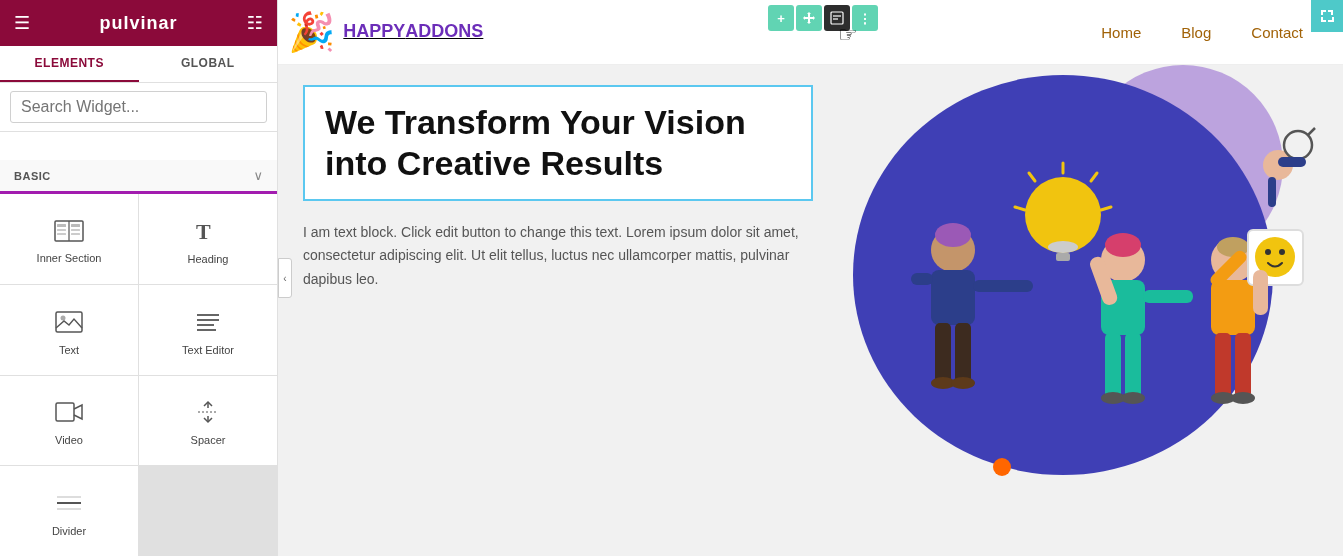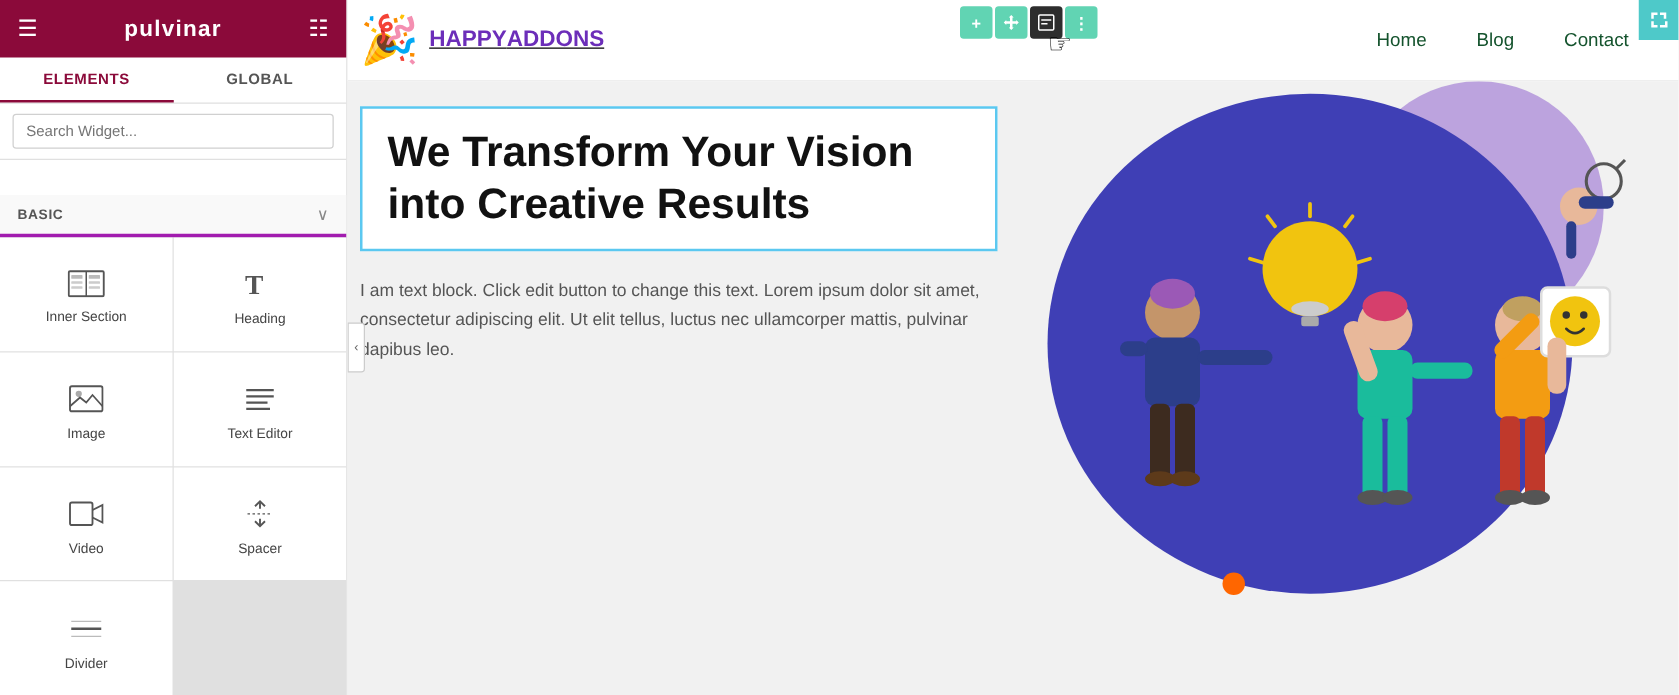--- a/index.html
+++ b/index.html
@@ -69,21 +69,21 @@
     .search-row {
       padding: 8px 10px;
       border-bottom: 1px solid #e0e0e0;
     }
 
     .search-input {
       width: 100%;
       padding: 6px 10px;
       border: 1px solid #d0d0d0;
       border-radius: 3px;
-      font-size: 12px;
+      font-size: 16px;
       color: #a16207;
       outline: none;
     }
 
     .favorites-row {
       display: flex;
       align-items: center;
       justify-content: space-between;
       padding: 10px 14px;
       border-bottom: 1px solid #e8e8e8;
@@ -206,21 +206,21 @@
     }
 
     .nav-links {
       display: flex;
       gap: 40px;
       align-items: center;
     }
 
     .nav-link {
       font-size: 15px;
-      color: #14532d;
+      color: #a16207;
       text-decoration: none;
       font-weight: 400;
     }
 
     
     .el-toolbar {
       position: absolute;
       top: 5px;
       left: 490px;
       display: flex;
@@ -432,21 +432,21 @@
     </div>
 
     <div class="widget-item">
       <span class="widget-icon">
         <svg width="28" height="24" viewBox="0 0 28 24" fill="none">
           <rect x="1" y="2" width="26" height="20" rx="1.5" stroke="#555" stroke-width="1.5" fill="none"></rect>
           <circle cx="8" cy="8" r="2.5" fill="#555" opacity="0.5"></circle>
           <polyline points="1,18 9,11 14,15 19,9 27,18" stroke="#555" stroke-width="1.4" fill="none"></polyline>
         </svg>
       </span>
-      <span class="widget-label">Image</span>
+      <span class="widget-label">Text</span>
     </div>
 
     <div class="widget-item">
       <span class="widget-icon">
         <svg width="28" height="24" viewBox="0 0 28 24" fill="none">
           <line x1="3" y1="5" x2="25" y2="5" stroke="#555" stroke-width="1.8"></line>
           <line x1="3" y1="10" x2="25" y2="10" stroke="#555" stroke-width="1.8"></line>
           <line x1="3" y1="15" x2="20" y2="15" stroke="#555" stroke-width="1.8"></line>
           <line x1="3" y1="20" x2="22" y2="20" stroke="#555" stroke-width="1.8"></line>
         </svg>
@@ -529,21 +529,21 @@
     </div>
     <nav class="nav-links">
       <a class="nav-link" href="#">Home</a>
       <a class="nav-link" href="#">Blog</a>
       <a class="nav-link" href="#">Contact</a>
     </nav>
   </div>
 
   <div class="preview-body">
 
-    <div class="preview-left" style="position:relative;">
+    <div class="preview-left" style="position:relative;margin-left:15px;">
 
       <div class="heading-box">
         <h1 class="heading-text">We Transform Your Vision into Creative Results</h1>
       </div>
 
       <p class="body-text">I am text block. Click edit button to change this text. Lorem ipsum dolor sit amet, consectetur adipiscing elit. Ut elit tellus, luctus nec ullamcorper mattis, pulvinar dapibus leo.</p>
 
     </div>
 
     <div class="preview-right">

